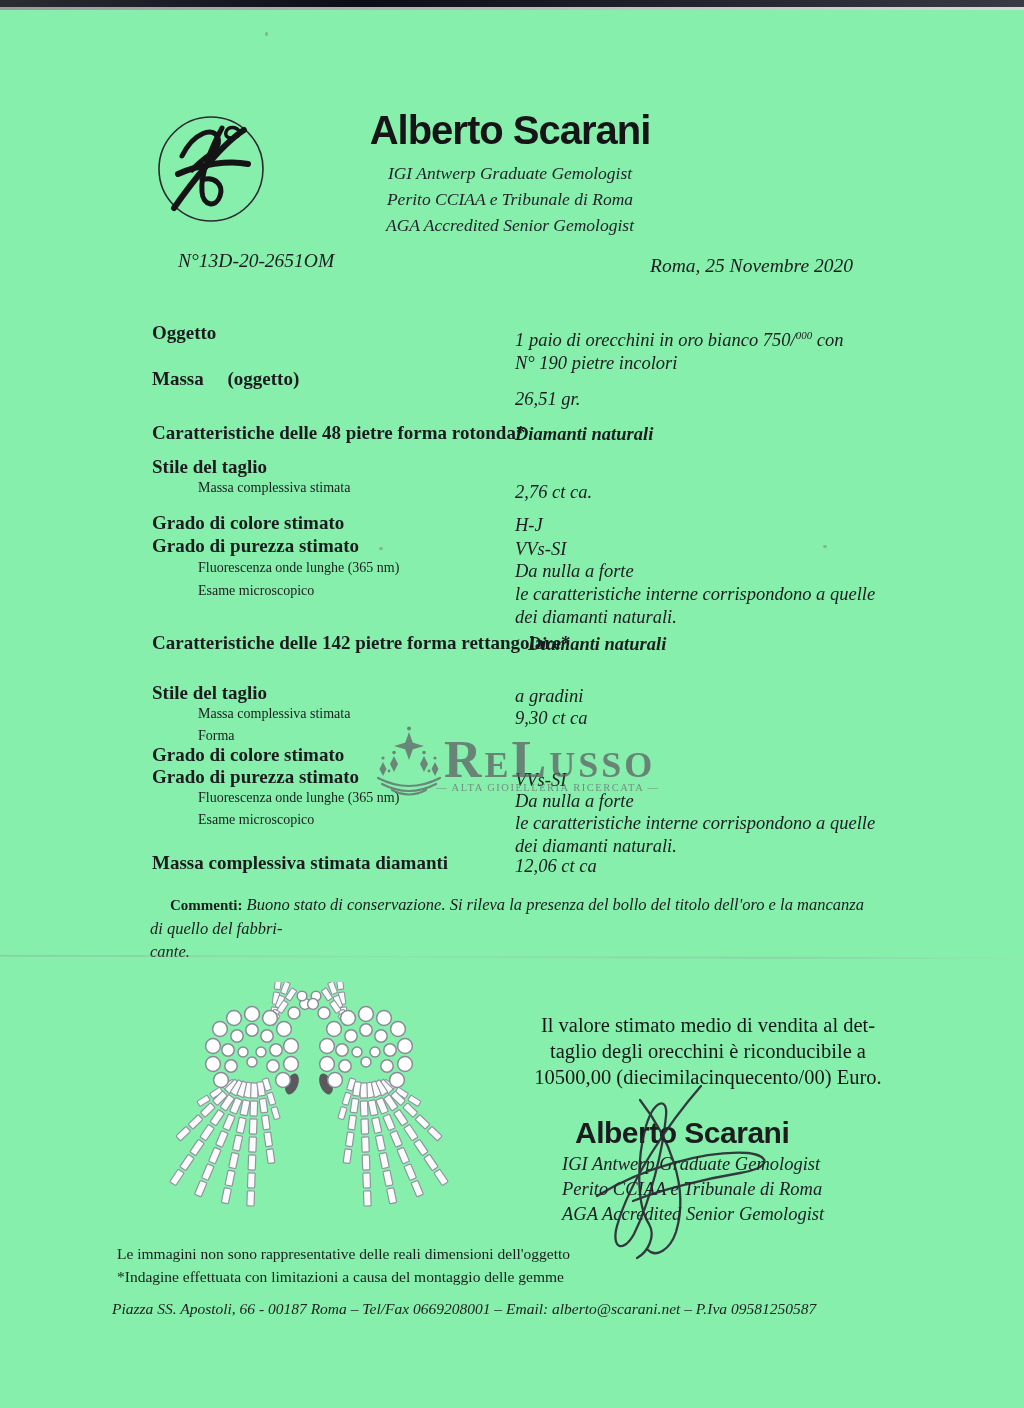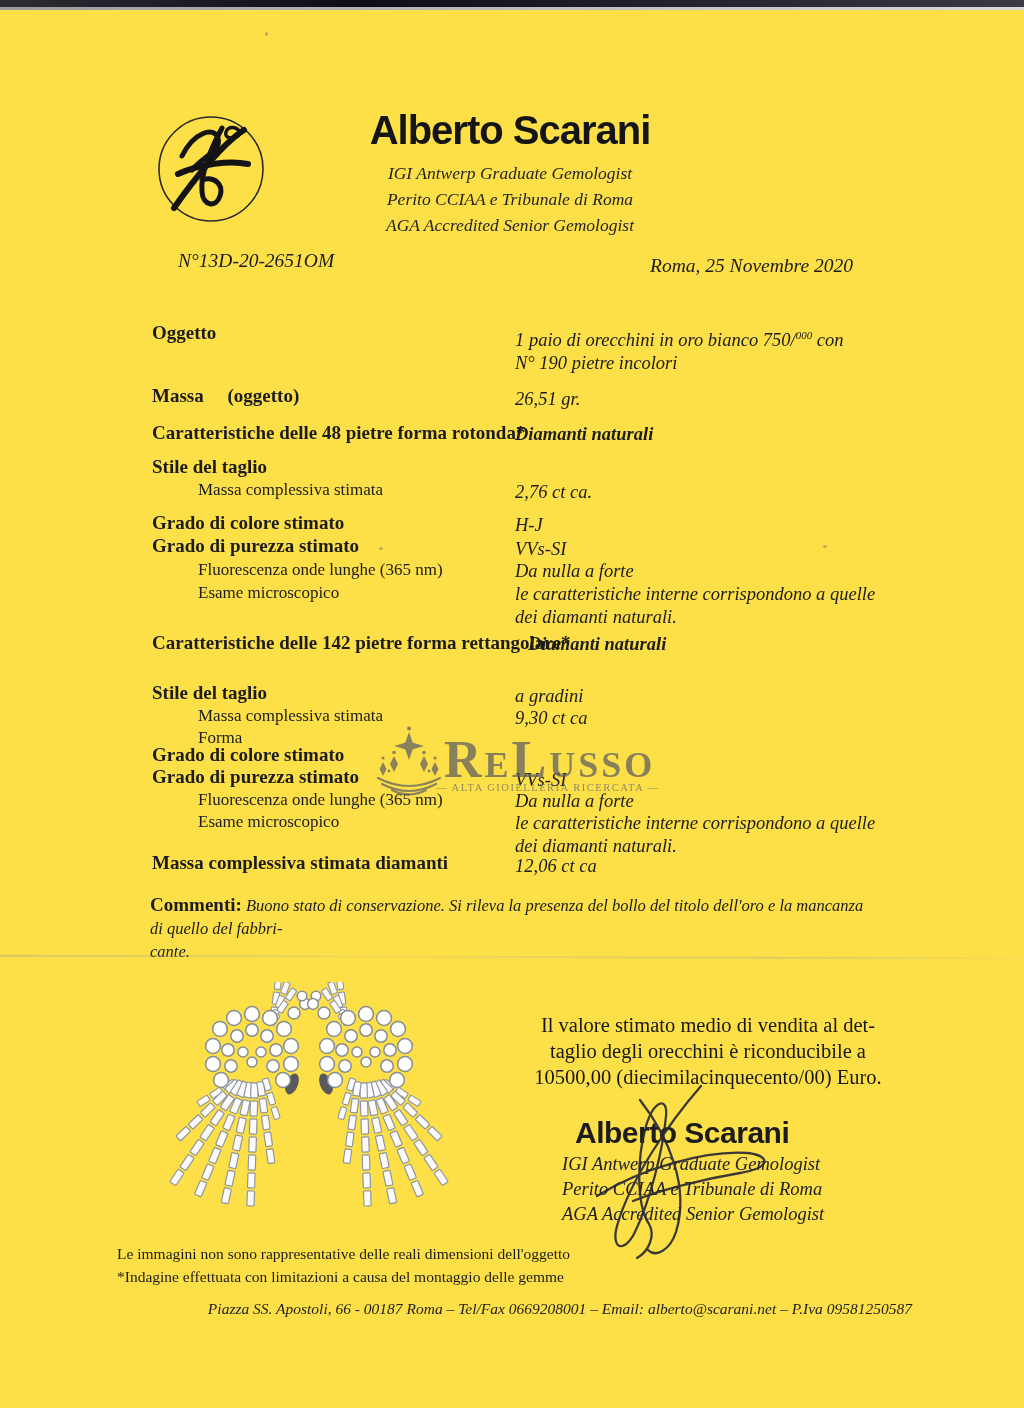--- a/index.html
+++ b/index.html
@@ -1,58 +1,58 @@
 <!DOCTYPE html>
 <html><head>
 <meta charset="utf-8">
 <style>
   html,body{margin:0;padding:0;background:#e8e8e8;}
-  .page{position:relative;width:1024px;height:1408px;background:#fde047;overflow:hidden;
+  .page{position:relative;width:1024px;height:1408px;background:#86efac;overflow:hidden;
         font-family:"Liberation Serif", serif;color:#1c1c1f;}
   .scan-band{position:absolute;left:0;top:0;width:1024px;height:7px;
              background:linear-gradient(90deg,#2c2c33,#0d0d16 35%,#25252e 70%,#3a3a44);}
   .scan-band2{position:absolute;left:0;top:7px;width:1024px;height:3px;background:linear-gradient(90deg,#9a9aa0,#d8d8dc);}
   .crease{position:absolute;left:0;top:956px;width:1024px;height:2px;
           background:linear-gradient(90deg,rgba(150,150,150,.35),rgba(170,170,170,.15) 40%,rgba(150,150,150,.3) 75%,rgba(200,200,200,.1));transform:rotate(.15deg);}
   .speck{position:absolute;background:#777;border-radius:50%;opacity:.5;}
 
   .logo{position:absolute;left:152px;top:112px;width:118px;height:118px;}
   .title{position:absolute;left:300px;top:108px;width:420px;text-align:center;
          font-family:"Liberation Sans",sans-serif;font-weight:bold;font-size:40px;letter-spacing:-1px;color:#151518;}
   .creds{position:absolute;left:300px;top:160px;width:420px;text-align:center;
          font-style:italic;font-size:17.5px;line-height:26px;color:#24242a;}
 
   .refno{position:absolute;left:178px;top:250px;font-style:italic;font-size:19.5px;text-align:center;}
   .dateline{position:absolute;left:650px;top:255px;font-style:italic;font-size:19.5px;}
 
   .lbl{position:absolute;left:152px;font-weight:bold;font-size:19px;white-space:nowrap;}
-  .sub{position:absolute;left:198px;font-size:17px;white-space:nowrap;}
+  .sub{position:absolute;left:198px;font-size:14px;white-space:nowrap;}
   .val{position:absolute;left:515px;width:370px;font-style:italic;font-size:18.5px;line-height:23px;white-space:pre-line;}
   .val.bold{font-weight:bold;white-space:nowrap;}
   sup{font-size:11px;}
 
   .comments{position:absolute;left:150px;top:893px;width:714px;font-size:16.5px;line-height:23px;}
-  .comments b{font-size:19px;font-weight:bold;font-style:normal;}
+  .comments b{font-size:15px;font-weight:bold;font-style:normal;margin-left:20px;}
   .comments .ctext{font-style:italic;white-space:pre-line;}
 
   .wm{position:absolute;left:372px;top:726px;width:300px;opacity:.72;pointer-events:none;}
   .wm-word{position:absolute;left:72px;top:8px;font-variant:small-caps;font-size:52px;line-height:52px;
            letter-spacing:3px;color:#5c5c63;font-weight:bold;}
   .wm-tag{position:absolute;left:64px;top:56px;width:216px;text-align:center;font-size:10.5px;letter-spacing:1.5px;color:#6a6a71;white-space:nowrap;}
 
   .valuation{position:absolute;left:532px;top:1012px;width:352px;text-align:center;
              font-size:20.5px;line-height:26px;color:#17171a;}
   .sig-name{position:absolute;left:575px;top:1116px;font-family:"Liberation Sans",sans-serif;
             font-weight:bold;font-size:30px;letter-spacing:-.5px;}
   .sig-creds{position:absolute;left:562px;top:1152px;font-style:italic;font-size:18.5px;line-height:25px;color:#202026;}
   .sig-ink{position:absolute;left:0;top:0;width:1024px;height:1408px;pointer-events:none;}
 
   .earrings{position:absolute;left:122px;top:982px;width:374px;height:268px;}
   .notes{position:absolute;left:117px;top:1242px;font-size:15.5px;line-height:23px;}
-  .footer{position:absolute;left:112px;top:1300px;width:800px;text-align:right;font-style:italic;font-size:15.5px;color:#222;}
+  .footer{position:absolute;left:112px;top:1300px;width:800px;text-align:left;font-style:italic;font-size:15.5px;color:#222;}
 </style>
 </head>
 <body>
 
 <div class="page">
   <div class="scan-band"></div>
   <div class="scan-band2"></div>
 
   <svg class="logo" viewBox="0 0 118 118">
     <circle cx="59" cy="57" r="52" fill="none" stroke="#2a2a2e" stroke-width="1.6"></circle>
@@ -71,21 +71,21 @@
     <div>Perito CCIAA e Tribunale di Roma</div>
     <div>AGA Accredited Senior Gemologist</div>
   </div>
 
   <div class="refno">N°13D-20-2651OM</div>
   <div class="dateline">Roma, 25 Novembre 2020</div>
 
   <div class="lbl" style="top:322px">Oggetto</div>
   <div class="val" style="top:324px"><span>1 paio di orecchini in oro bianco 750/</span><sup>000</sup><span> con</span><br><span>N° 190 pietre incolori</span></div>
 
-  <div class="lbl" style="top:385px"><span>Massa</span>&nbsp;&nbsp;&nbsp;&nbsp;&nbsp;<span>(oggetto)</span></div>
+  <div class="lbl" style="top:368px"><span>Massa</span>&nbsp;&nbsp;&nbsp;&nbsp;&nbsp;<span>(oggetto)</span></div>
   <div class="val" style="top:388px">26,51 gr.</div>
 
   <div class="lbl" style="top:422px">Caratteristiche delle 48 pietre forma rotonda*</div>
   <div class="val bold" style="top:423px">Diamanti naturali</div>
 
   <div class="lbl" style="top:456px">Stile del taglio</div>
   <div class="sub" style="top:480px">Massa complessiva stimata</div>
   <div class="val" style="top:481px">2,76 ct ca.</div>
   <div class="lbl" style="top:512px">Grado di colore stimato</div>
   <div class="val" style="top:514px">H-J</div>

